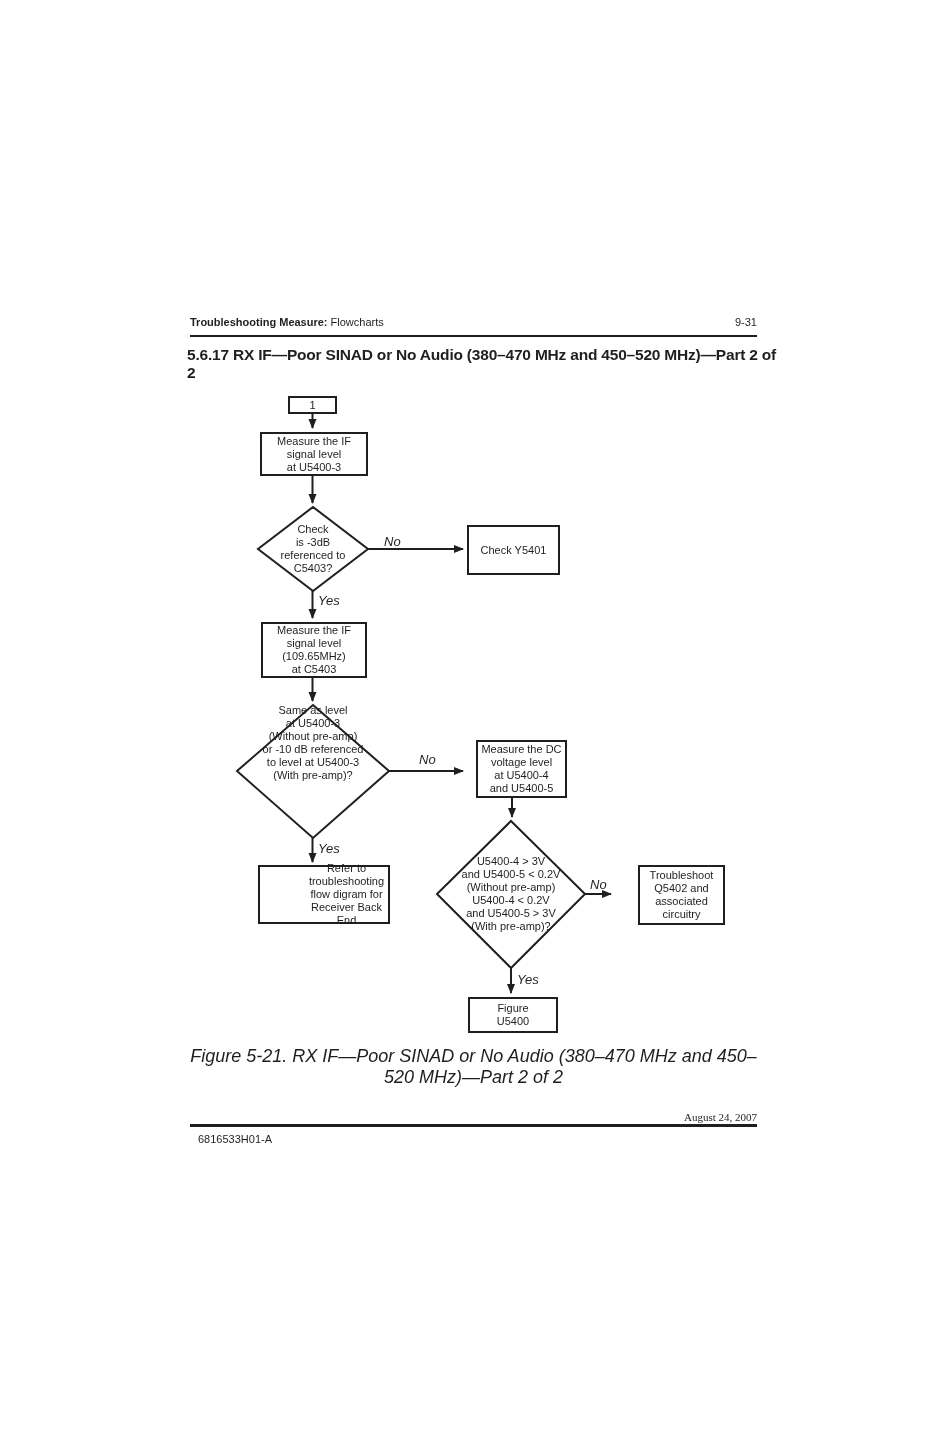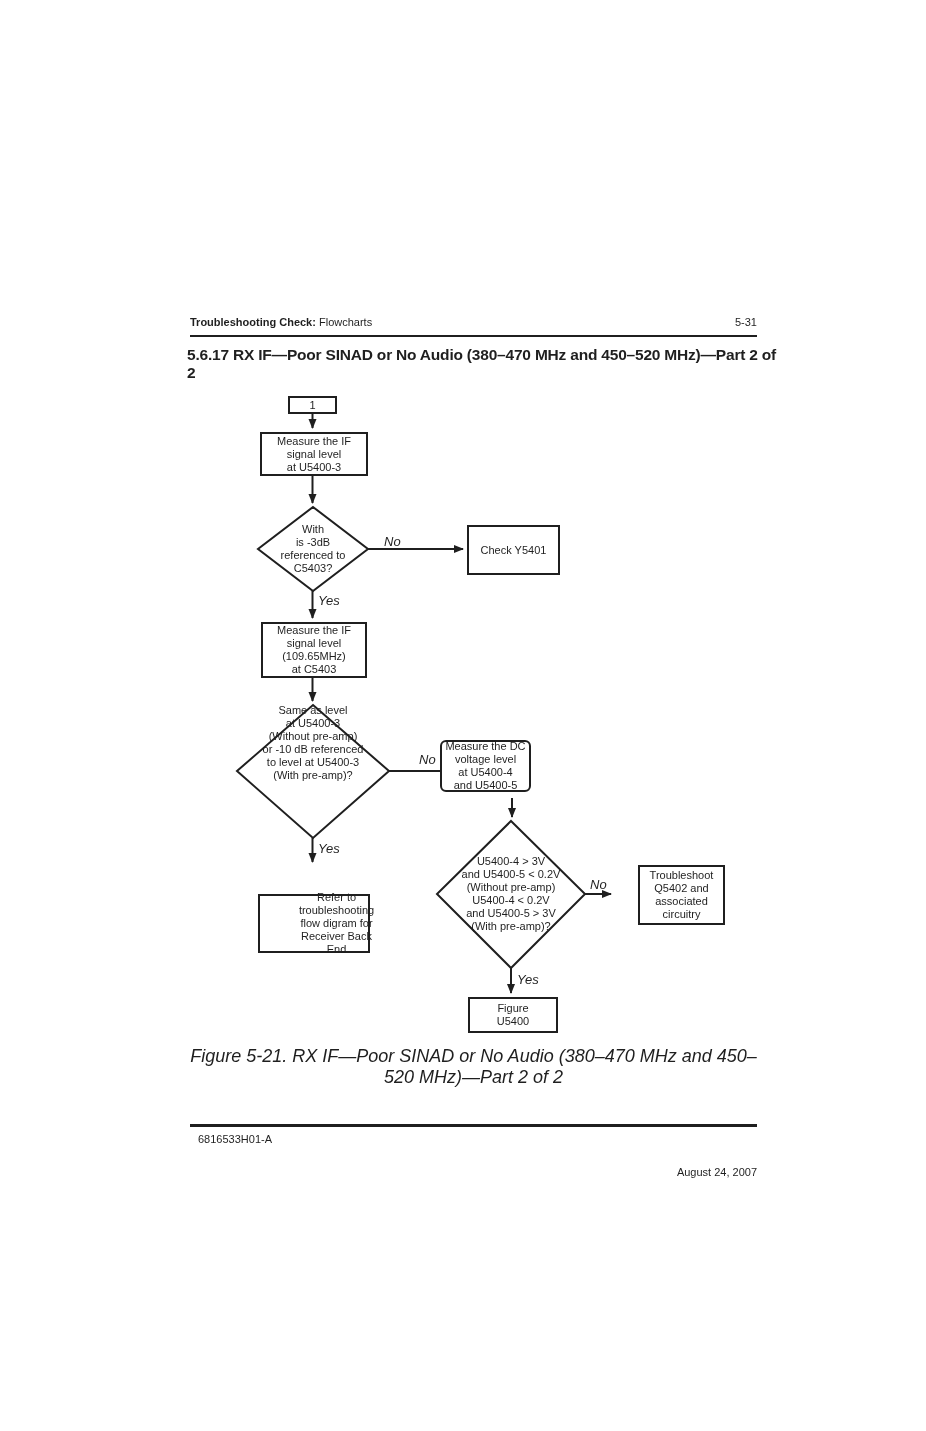--- a/index.html
+++ b/index.html
@@ -35,32 +35,32 @@
     position: absolute;
     text-align: center;
     font-size: 11px;
     line-height: 13px;
     white-space: pre-line;
   }
   .edge-label { position: absolute; font-size: 13px; font-style: italic; }
   .caption { left: 190px; top: 1046px; width: 567px; text-align: center; font-size: 18px; font-style: italic; }
   .ftr-rule { left: 190px; top: 1124px; width: 567px; height: 3px; background: #1f1f1f; }
   .ftr-left { left: 190px; top: 1133px; font-size: 11px; padding-left: 8px; }
-  .ftr-right { left: 560px; top: 1166px; width: 197px; text-align: right; font-size: 11px; }
+  .ftr-right { left: 560px; top: 1111px; width: 197px; text-align: right; font-size: 11px; font-family: Liberation Serif, serif; }
 </style>
 </head>
 <body>
 
 <div class="page">
 
   <div class="abs hdr-left">
-    <b>Troubleshooting Check:</b>
+    <b>Troubleshooting Measure:</b>
     <span>Flowcharts</span>
   </div>
-  <div class="abs hdr-page">5-31</div>
+  <div class="abs hdr-page">9-31</div>
   <div class="abs hdr-rule"></div>
 
   <div class="abs doc-title">5.6.17  RX IF—Poor SINAD or No Audio (380–470 MHz and 450–520 MHz)—Part 2 of 2</div>
 
   <svg class="abs flow" width="926" height="1431" viewBox="0 0 926 1431">
     <defs>
       <marker id="arr" markerUnits="userSpaceOnUse" markerWidth="12" markerHeight="10" refX="9" refY="4" orient="auto">
         <polygon points="0 0, 10 4, 0 8" fill="#1f1f1f"></polygon>
       </marker>
     </defs>
@@ -87,39 +87,39 @@
 signal level
 at U5400-3</div>
 
   <div class="node" style="left:467px; top:525px; width:93px; height:50px;">Check Y5401</div>
 
   <div class="node" style="left:261px; top:622px; width:106px; height:56px;">Measure the IF
 signal level
 (109.65MHz)
 at C5403</div>
 
-  <div class="node" style="left:440px; top:740px; width:91px; height:52px;border-radius:6px;">Measure the DC
+  <div class="node" style="left:476px; top:740px; width:91px; height:58px;">Measure the DC
 voltage level
 at U5400-4
 and U5400-5</div>
 
-  <div class="node" style="left:258px; top:894px; width:112px; height:59px;padding-left:45px;">Refer to
+  <div class="node" style="left:258px; top:865px; width:132px; height:59px;padding-left:45px;">Refer to
 troubleshooting
 flow digram for
 Receiver Back End</div>
 
   <div class="node" style="left:615px; top:865px; width:87px; height:60px;margin-left:23px;">Troubleshoot
 Q5402 and
 associated
 circuitry</div>
 
   <div class="node" style="left:468px; top:997px; width:90px; height:36px;">Figure
 U5400</div>
 
-  <div class="dtext" style="left:258px; top:523px; width:110px;">With
+  <div class="dtext" style="left:258px; top:523px; width:110px;">Check
 is -3dB
 referenced to
 C5403?</div>
 
   <div class="dtext" style="left:233px; top:704px; width:160px;">Same as level
 at U5400-3
 (Without pre-amp)
 or -10 dB referenced
 to level at U5400-3
 (With pre-amp)?</div>

